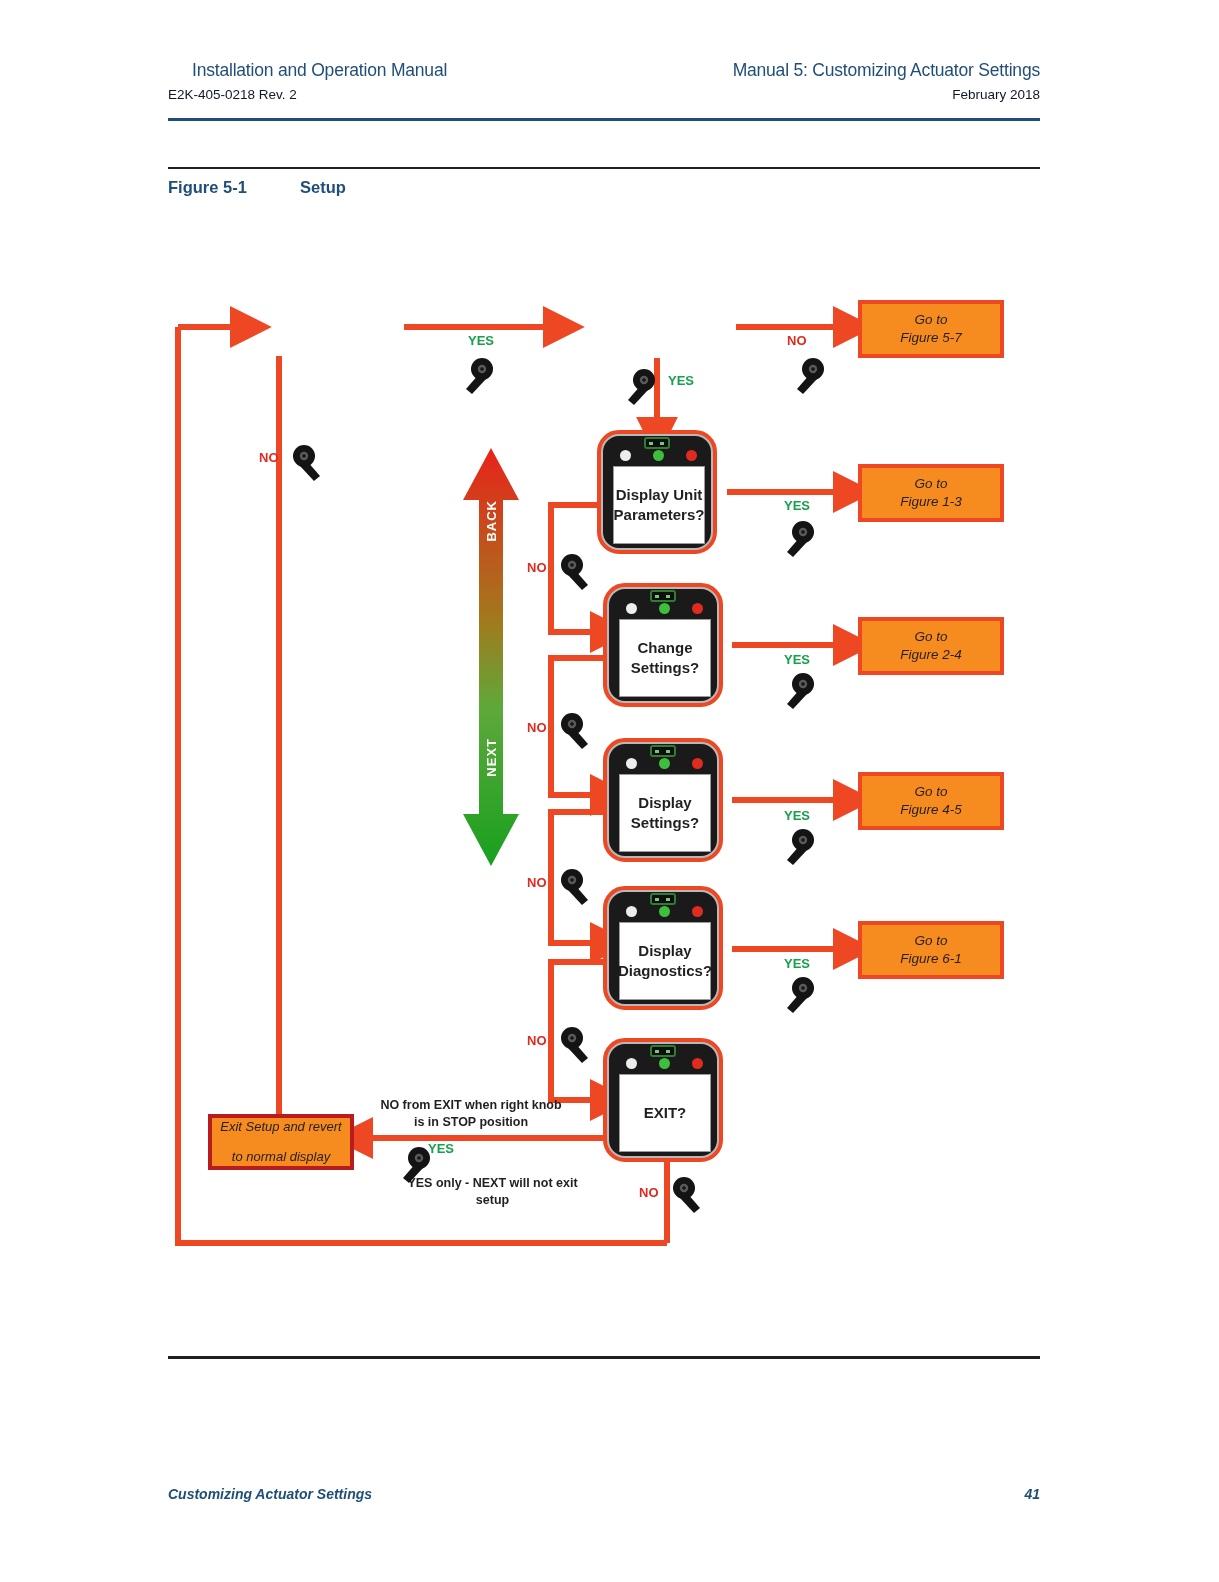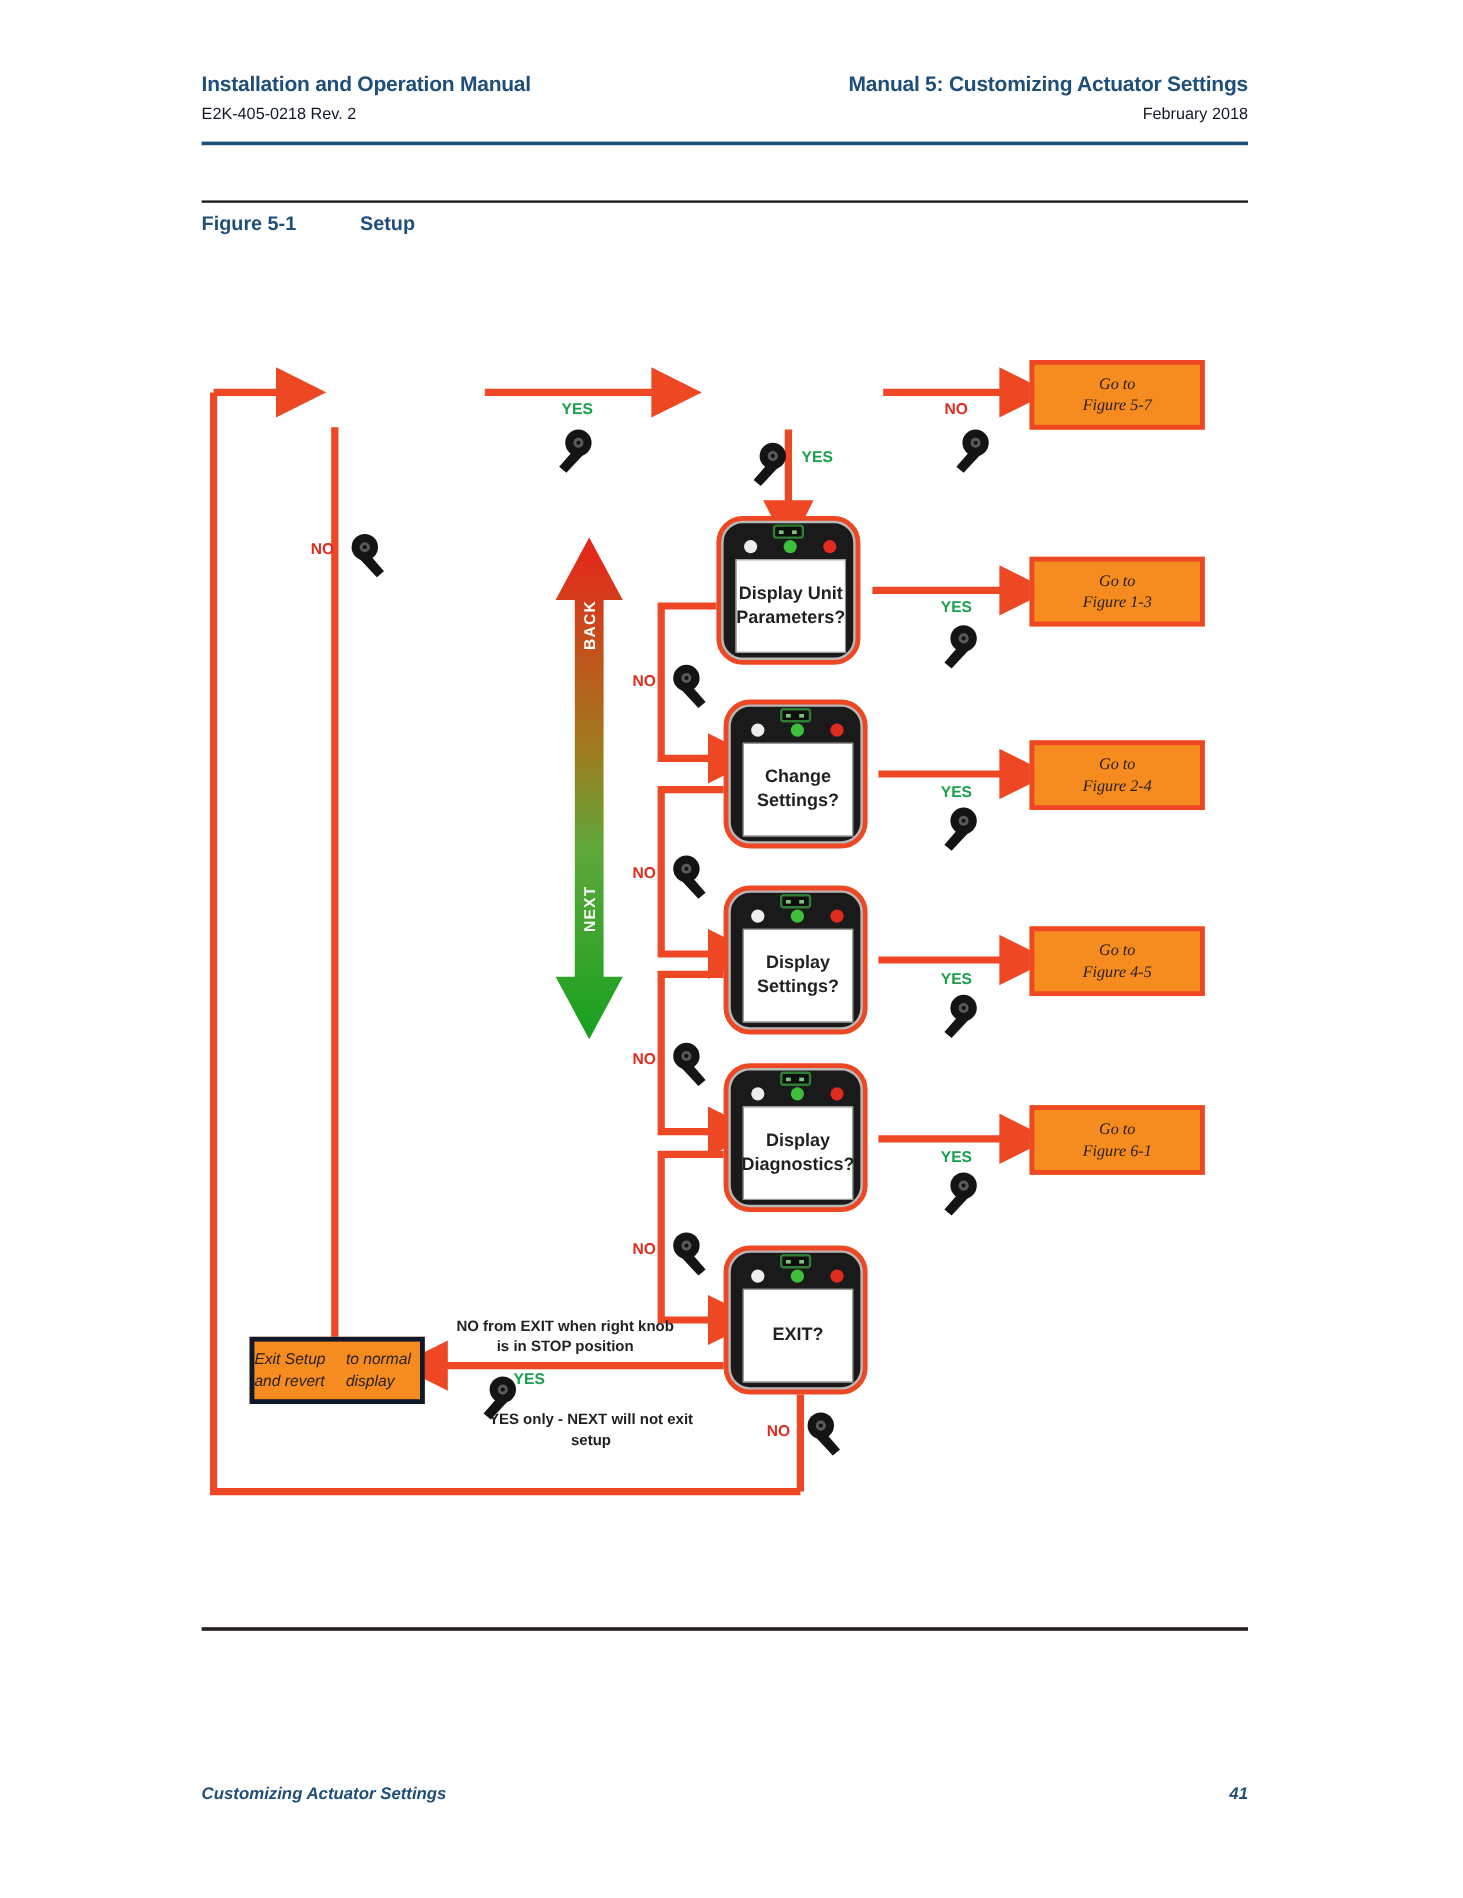--- a/index.html
+++ b/index.html
@@ -13,22 +13,23 @@
     font-family: "Liberation Sans", sans-serif;
     overflow: hidden;
   }
 
   
   #page-header {
     position: absolute; left: 168px; top: 60px; width: 872px; height: 70px;
   }
   .hdr-left-title, .hdr-right-title {
     position: absolute; top: 0;
-    font-size: 17.5px; font-weight: bold; color: #1F4E79;
+    font-size: 17.5px; font-weight: normal; color: #1F4E79;
     letter-spacing: -0.2px;
+    margin-left: 24px;
   }
   .hdr-left-title { left: 0; }
   .hdr-right-title { right: 0; }
   .hdr-left-sub, .hdr-right-sub {
     position: absolute; top: 27px;
     font-size: 13.5px; color: #0f172a;
   }
   .hdr-left-sub { left: 0; }
   .hdr-right-sub { right: 0; }
   #header-rule {
@@ -85,32 +86,32 @@
   }
   #node-setup .lbl {
     color: #FFFFFF; font-size: 20px; font-weight: bold; letter-spacing: 0.5px;
   }
 
   
   .goto-box {
     background: #F68B1F; border: 4px solid #EE4723;
     display: flex; flex-direction: column;
     align-items: center; justify-content: center;
-    width: 146px; height: 58px; font-family: Liberation Serif, serif;
+    width: 146px; height: 58px;
   }
   .goto-box .ln {
     color: #231F20; font-size: 13.5px; font-style: italic; line-height: 1.3;
   }
 
   
   #node-exit-revert {
     left: 208px; top: 1114px; width: 146px; height: 56px;
-    background: #F68B1F; border: 4px solid #0f172a;
-    display: flex; flex-direction: row;
-    align-items: center; justify-content: flex-end;
+    background: #F68B1F; border: 4px solid #b91c1c;
+    display: flex; flex-direction: column;
+    align-items: center; justify-content: space-between;
   }
   #node-exit-revert .ln {
     color: #231F20; font-size: 13px; font-style: italic; line-height: 1.35;
   }
 
   
   #node-limits {
     left: 573px; top: 292px; width: 163px; height: 66px;
   }
   #node-limits .bubble-main {

